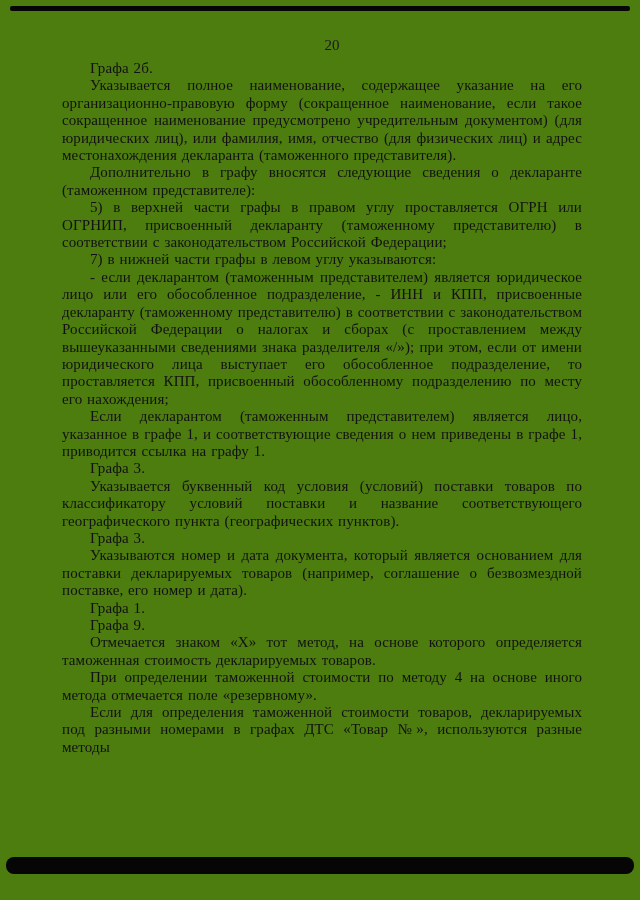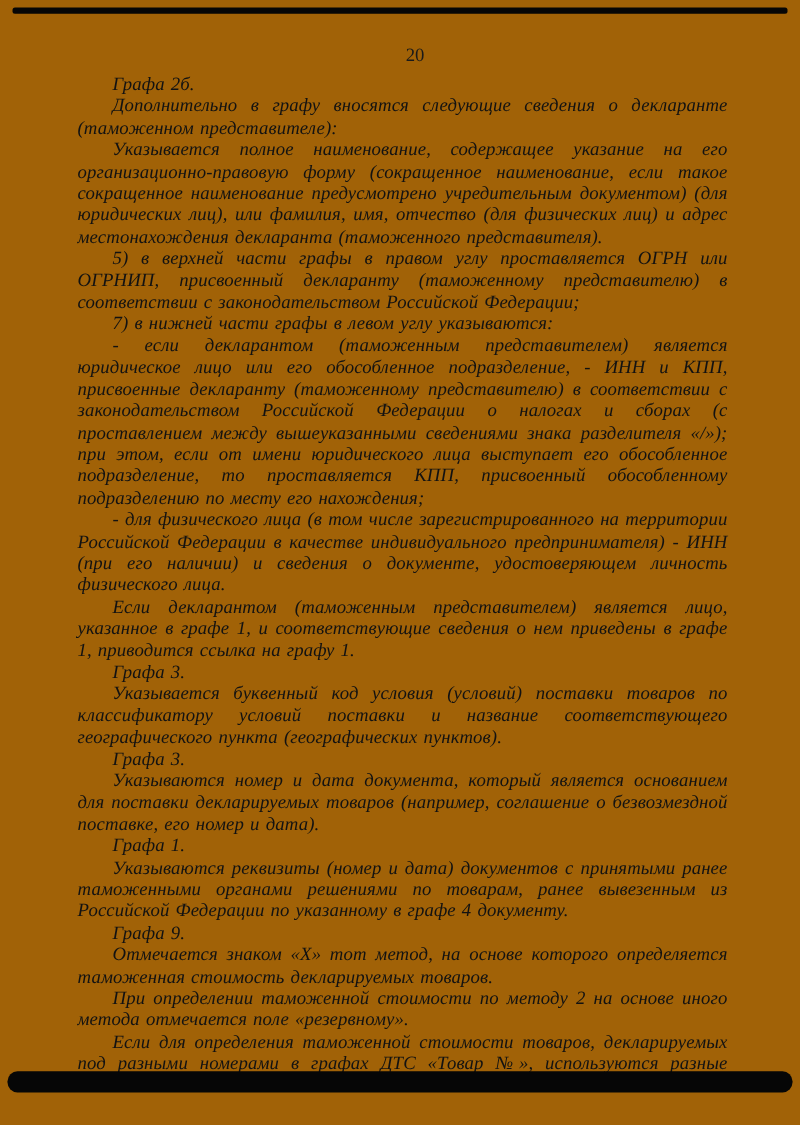--- a/index.html
+++ b/index.html
@@ -4,21 +4,21 @@
 <style>
   html, body {
     margin: 0;
     padding: 0;
     background: #ffffff;
   }
   .page {
     position: relative;
     width: 640px;
     height: 900px;
-    background: #a16207;
+    background: #4d7c0f;
     overflow: hidden;
     font-family: "Liberation Serif", "DejaVu Serif", serif;
     color: #121212;
   }
   .scan-bar-top {
     position: absolute;
     top: 6px;
     left: 10px;
     width: 620px;
     height: 5px;
@@ -46,53 +46,50 @@
   }
   .text-block {
     position: absolute;
     top: 60px;
     left: 62px;
     width: 520px;
     font-size: 15px;
     line-height: 17.4px;
     text-align: justify;
     letter-spacing: 0.1px;
-    font-style: italic;
   }
   .para {
     margin: 0;
     text-indent: 28px;
     word-spacing: 1px;
   }
 </style>
 </head>
 <body>
 
 <div class="page">
 
   <div class="scan-bar-top"></div>
 
   <div class="page-number">20</div>
 
   <div class="text-block">
     <p class="para">Графа 2б.</p>
+    <p class="para">Указывается полное наименование, содержащее указание на его организационно-правовую форму (сокращенное наименование, если такое сокращенное наименование предусмотрено учредительным документом) (для юридических лиц), или фамилия, имя, отчество (для физических лиц) и адрес местонахождения декларанта (таможенного представителя).</p>
     <p class="para">Дополнительно в графу вносятся следующие сведения о декларанте (таможенном представителе):</p>
-    <p class="para">Указывается полное наименование, содержащее указание на его организационно-правовую форму (сокращенное наименование, если такое сокращенное наименование предусмотрено учредительным документом) (для юридических лиц), или фамилия, имя, отчество (для физических лиц) и адрес местонахождения декларанта (таможенного представителя).</p>
     <p class="para">5) в верхней части графы в правом углу проставляется ОГРН или ОГРНИП, присвоенный декларанту (таможенному представителю) в соответствии с законодательством Российской Федерации;</p>
     <p class="para">7) в нижней части графы в левом углу указываются:</p>
     <p class="para">- если декларантом (таможенным представителем) является юридическое лицо или его обособленное подразделение, - ИНН и КПП, присвоенные декларанту (таможенному представителю) в соответствии с законодательством Российской Федерации о налогах и сборах (с проставлением между вышеуказанными сведениями знака разделителя «/»); при этом, если от имени юридического лица выступает его обособленное подразделение, то проставляется КПП, присвоенный обособленному подразделению по месту его нахождения;</p>
-    <p class="para">- для физического лица (в том числе зарегистрированного на территории Российской Федерации в качестве индивидуального предпринимателя) - ИНН (при его наличии) и сведения о документе, удостоверяющем личность физического лица.</p>
     <p class="para">Если декларантом (таможенным представителем) является лицо, указанное в графе 1, и соответствующие сведения о нем приведены в графе 1, приводится ссылка на графу 1.</p>
     <p class="para">Графа 3.</p>
     <p class="para">Указывается буквенный код условия (условий) поставки товаров по классификатору условий поставки и название соответствующего географического пункта (географических пунктов).</p>
     <p class="para">Графа 3.</p>
     <p class="para">Указываются номер и дата документа, который является основанием для поставки декларируемых товаров (например, соглашение о безвозмездной поставке, его номер и дата).</p>
     <p class="para">Графа 1.</p>
-    <p class="para">Указываются реквизиты (номер и дата) документов с принятыми ранее таможенными органами решениями по товарам, ранее вывезенным из Российской Федерации по указанному в графе 4 документу.</p>
     <p class="para">Графа 9.</p>
     <p class="para">Отмечается знаком «Х» тот метод, на основе которого определяется таможенная стоимость декларируемых товаров.</p>
-    <p class="para">При определении таможенной стоимости по методу 2 на основе иного метода отмечается поле «резервному».</p>
+    <p class="para">При определении таможенной стоимости по методу 4 на основе иного метода отмечается поле «резервному».</p>
     <p class="para">Если для определения таможенной стоимости товаров, декларируемых под разными номерами в графах ДТС «Товар №», используются разные методы</p>
   </div>
 
   <div class="scan-bar-bottom"></div>
 
 </div>
 
 </body></html>

